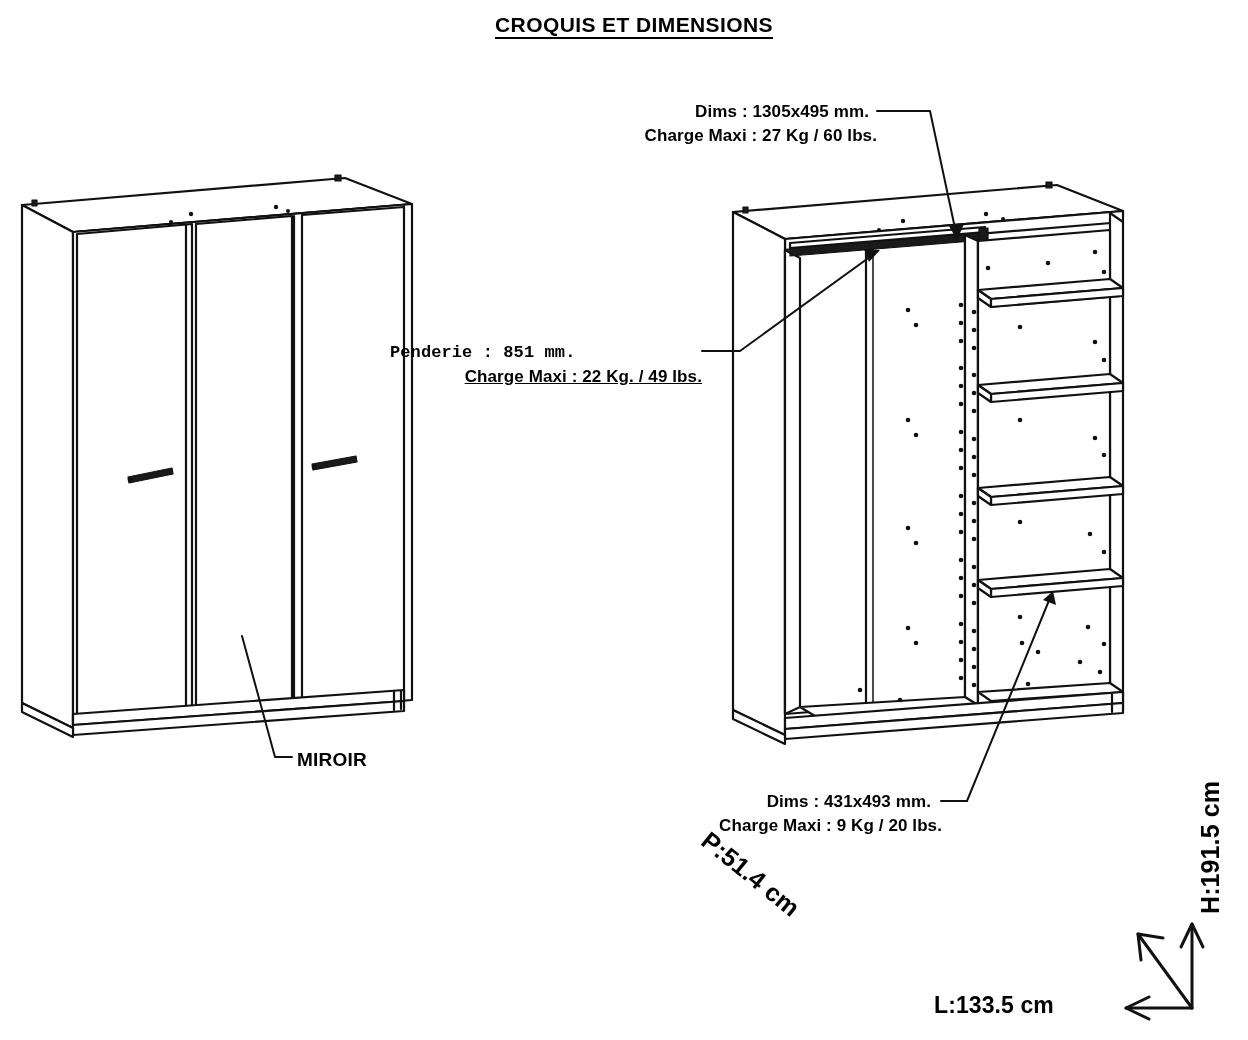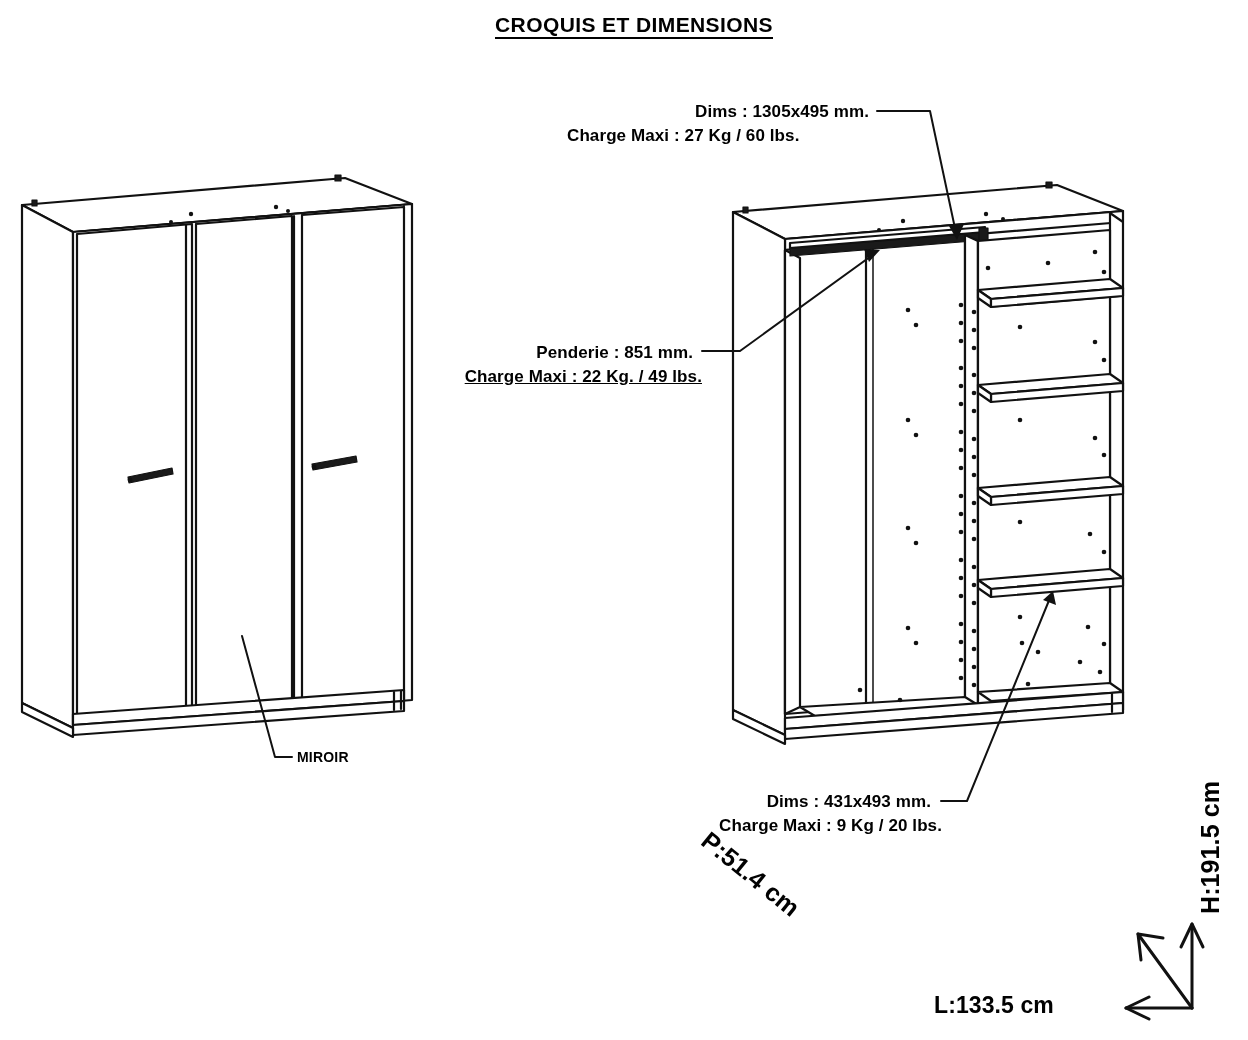--- a/index.html
+++ b/index.html
@@ -54,35 +54,35 @@
   
   .callout {
     font-size: 17px;
     font-weight: bold;
     line-height: 1.42;
   }
   .callout .l1, .callout .l2 { display: block; }
 
   #callout-top-shelf { left: 567px; top: 100px; width: 310px; }
   #callout-top-shelf .l1 { text-align: right; padding-right: 8px; }
-  #callout-top-shelf .l2 { }
+  #callout-top-shelf .l2 { text-align: right; }
 
   #callout-penderie { left: 390px; top: 341px; width: 312px; }
-  #callout-penderie .l1 { text-align: right; padding-right: 9px; }
+  #callout-penderie .l1 { text-align: left; padding-right: 9px; font-family: Liberation Mono, monospace; }
   #callout-penderie .l2 { text-align: right; text-decoration: underline; }
 
   #callout-bottom-shelf { left: 630px; top: 790px; width: 312px; }
   #callout-bottom-shelf .l1 { text-align: right; padding-right: 11px; }
   #callout-bottom-shelf .l2 { text-align: right; }
 
   
   #label-miroir {
     left: 297px;
     top: 749px;
-    font-size: 14px;
+    font-size: 19px;
     font-weight: bold;
     letter-spacing: 0.2px;
   }
 
   
   #label-width {
     left: 934px;
     top: 992px;
     font-size: 23px;
     font-weight: bold;

